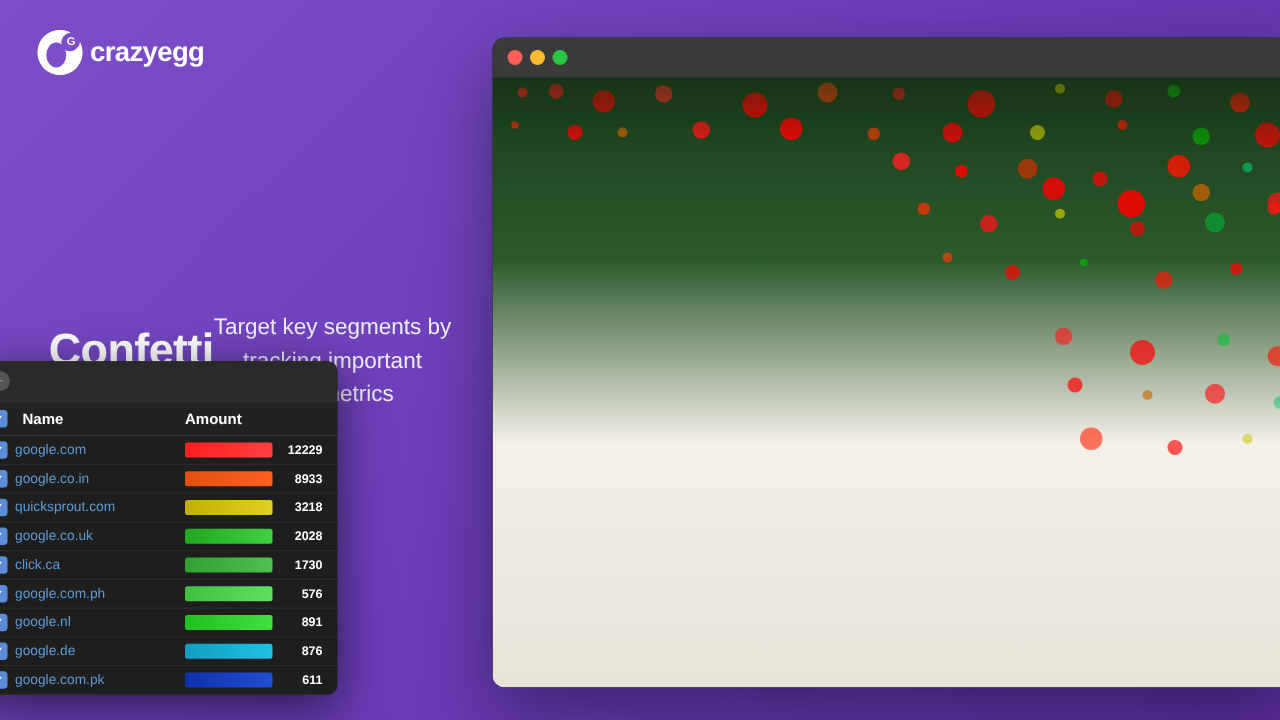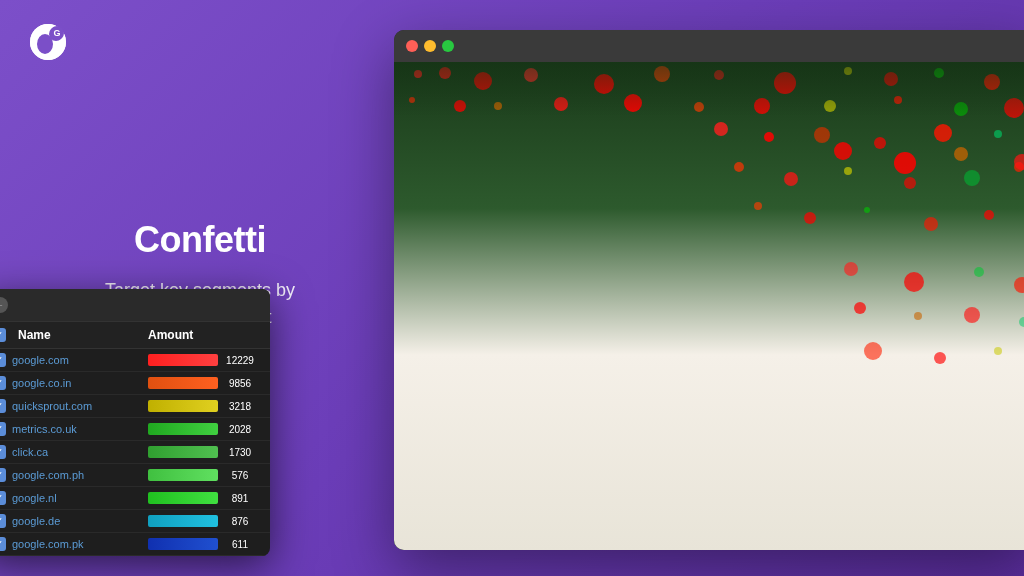--- a/index.html
+++ b/index.html
@@ -20,21 +20,21 @@
     }
 
     
     .left-panel {
       position: absolute;
       left: 0;
       top: 0;
       width: 400px;
       height: 576px;
       display: flex;
-      flex-direction: column;
+      flex-direction: row;
       align-items: center;
       justify-content: center;
       padding: 36px;
       z-index: 10;
     }
 
     .logo-area {
       position: absolute;
       top: 24px;
       left: 30px;
@@ -276,23 +276,23 @@
       flex: 1;
       height: 12px;
       border-radius: 2px;
       position: relative;
       overflow: hidden;
     }
 
     .bar-value {
       color: white;
       font-size: 10px;
-      font-weight: 400;
+      font-weight: 700;
       min-width: 36px;
-      text-align: center;
+      text-align: right;
     }
 
     
     .heat-overlay {
       position: absolute;
       inset: 0;
       pointer-events: none;
     }
   </style>
 </head>
@@ -304,20 +304,21 @@
   <div class="logo-icon">
     <svg width="36" height="36" viewBox="0 0 36 36">
       <circle cx="18" cy="18" r="18" fill="white"></circle>
 
       <ellipse cx="15" cy="20" rx="8" ry="10" fill="#7b4fc8"></ellipse>
 
       <circle cx="26" cy="10" r="7" fill="#7b4fc8"></circle>
       <text x="26" y="14" text-anchor="middle" fill="white" font-size="8" font-weight="bold">G</text>
     </svg>
   </div>
+  <span class="logo-text">crazyegg</span>
 </div>
 
 <div class="left-panel">
   <h1 class="feature-title">Confetti</h1>
   <p class="feature-desc">
     <span>Target key segments by</span><br>
     <span>tracking important</span><br>
     <span>click metrics</span>
   </p>
 </div>
@@ -423,34 +424,34 @@
       <div class="bar-container">
         <div class="bar-track" style="background: linear-gradient(to right, #ff2020, #ff4040); width: 80px;"></div>
         <span class="bar-value">12229</span>
       </div>
     </div>
     <div class="panel-row">
       <div class="row-check"></div>
       <span class="row-name">google.co.in</span>
       <div class="bar-container">
         <div class="bar-track" style="background: linear-gradient(to right, #e05010, #ff6020); width: 59px;"></div>
-        <span class="bar-value">9856</span>
+        <span class="bar-value">8933</span>
       </div>
     </div>
     <div class="panel-row">
       <div class="row-check"></div>
       <span class="row-name">quicksprout.com</span>
       <div class="bar-container">
         <div class="bar-track" style="background: linear-gradient(to right, #c0b000, #e0d020); width: 21px;"></div>
         <span class="bar-value">3218</span>
       </div>
     </div>
     <div class="panel-row">
       <div class="row-check"></div>
-      <span class="row-name">metrics.co.uk</span>
+      <span class="row-name">google.co.uk</span>
       <div class="bar-container">
         <div class="bar-track" style="background: linear-gradient(to right, #20a820, #40d040); width: 14px;"></div>
         <span class="bar-value">2028</span>
       </div>
     </div>
     <div class="panel-row">
       <div class="row-check"></div>
       <span class="row-name">click.ca</span>
       <div class="bar-container">
         <div class="bar-track" style="background: linear-gradient(to right, #30a030, #50c050); width: 12px;"></div>

